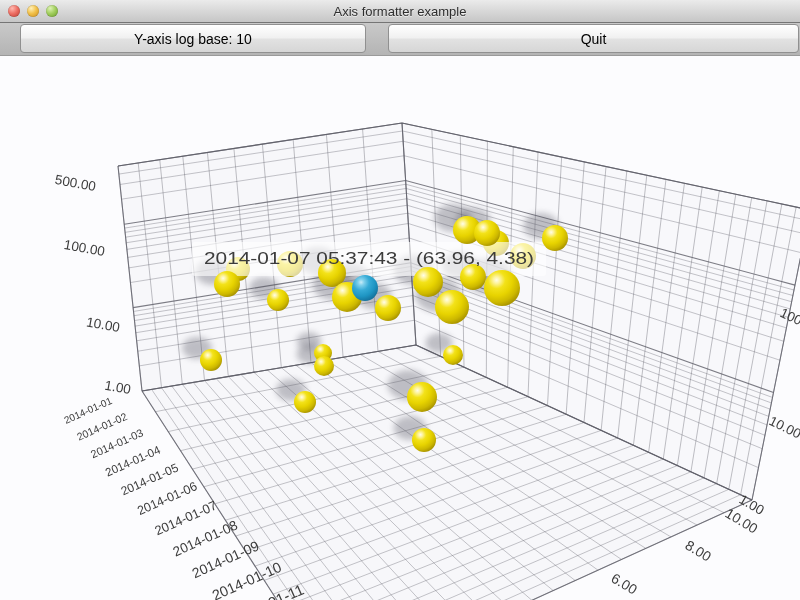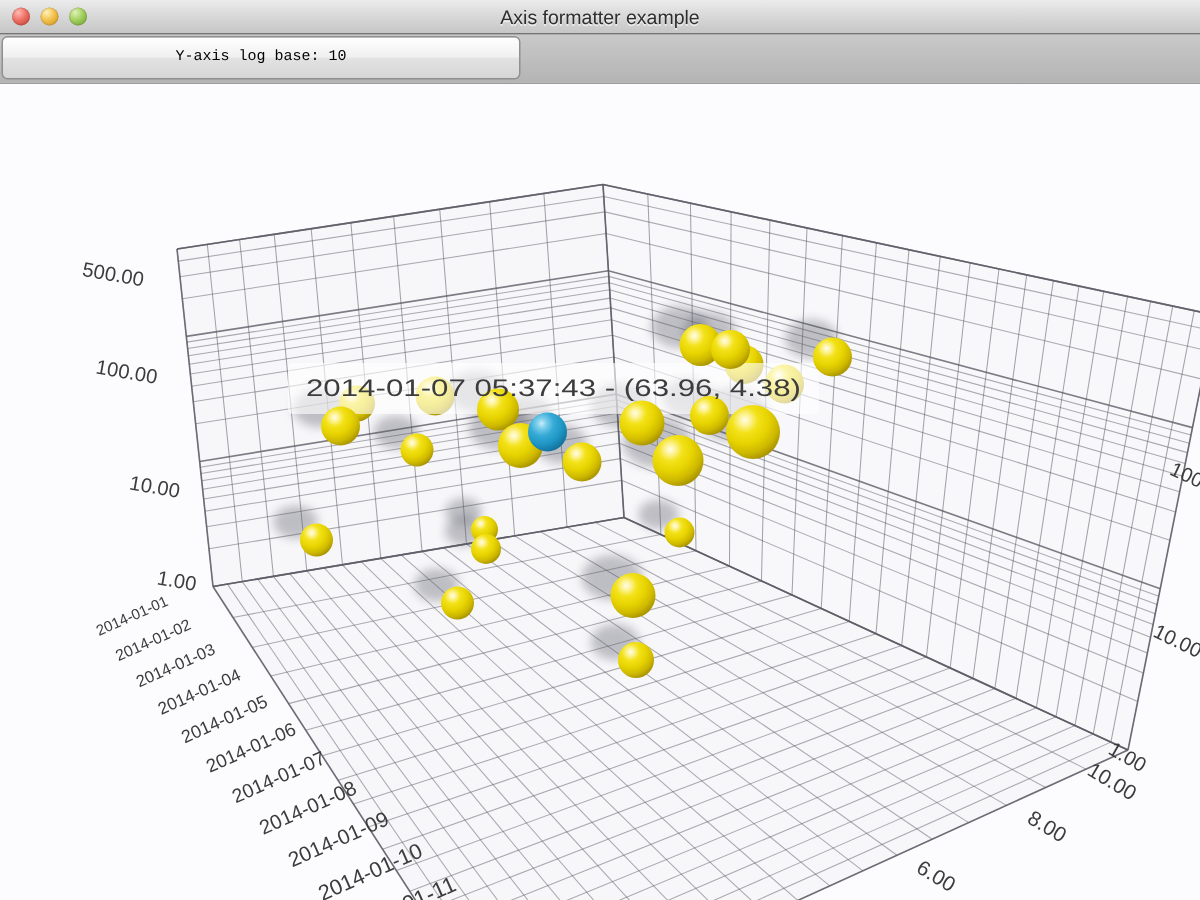--- a/index.html
+++ b/index.html
@@ -13,23 +13,23 @@
   .lights{position:absolute;left:8px;top:5px;display:flex;gap:7px;}
   .light{width:12px;height:12px;border-radius:50%;box-shadow:inset 0 0 1px rgba(0,0,0,.4);}
   .light.red{background:radial-gradient(circle at 35% 28%,#ffb9b0,#ee7065 45%,#c8473c 85%);}
   .light.yellow{background:radial-gradient(circle at 35% 28%,#fff0b8,#f2c14a 45%,#d59a26 85%);}
   .light.green{background:radial-gradient(circle at 35% 28%,#ddf2b4,#a2cf5e 45%,#77a836 85%);}
   
   #toolbar{flex:0 0 33px;height:33px;background:linear-gradient(#c9c9c9,#b4b4b4);
     display:flex;gap:3px;padding:1px 1px 2px 1px;box-sizing:border-box;border-bottom:1px solid #9a9a9a;}
   .tbtn{border:1px solid #909090;border-radius:4px;
     background:linear-gradient(#ffffff,#f0f0f0 48%,#e2e2e2 52%,#d6d6d6);
-    font-family:Liberation Mono, monospace;font-size:10px;color:#000;
+    font-family:Liberation Sans, sans-serif;font-size:14px;color:#000;
     display:flex;align-items:center;justify-content:center;cursor:default;
-    box-shadow:inset 0 1px 0 rgba(255,255,255,.8);}
+    box-shadow:inset 0 1px 0 rgba(255,255,255,.8);margin-left:19px;}
   #btn0{flex:0 0 346px;} #btn1{flex:0 0 258px;} #btn2{flex:1 1 auto;}
   
   #plotwrap{flex:1 1 auto;position:relative;background:#fcfcfe;}
   svg text{font-family:"Liberation Sans","DejaVu Sans",sans-serif;fill:#3c3c3c;}
 </style>
 </head>
 <body>
 
 <div id="window">
 
@@ -37,20 +37,21 @@
     <div class="lights">
       <span class="light red"></span>
       <span class="light yellow"></span>
       <span class="light green"></span>
     </div>
     <span id="title">Axis formatter example</span>
   </div>
 
   <div id="toolbar">
     <button id="btn0" class="tbtn">Y-axis log base: 10</button>
+    <button id="btn2" class="tbtn">Quit</button>
   </div>
 
   <div id="plotwrap">
     <svg id="plot" width="800" height="544" viewBox="0 56 800 544">
       <defs>
         <radialGradient id="gy" cx="35%" cy="28%" r="75%">
           <stop offset="0%" stop-color="#fffde8"></stop>
           <stop offset="13%" stop-color="#fdf39a"></stop>
           <stop offset="32%" stop-color="#f3e219"></stop>
           <stop offset="58%" stop-color="#e7d300"></stop>

